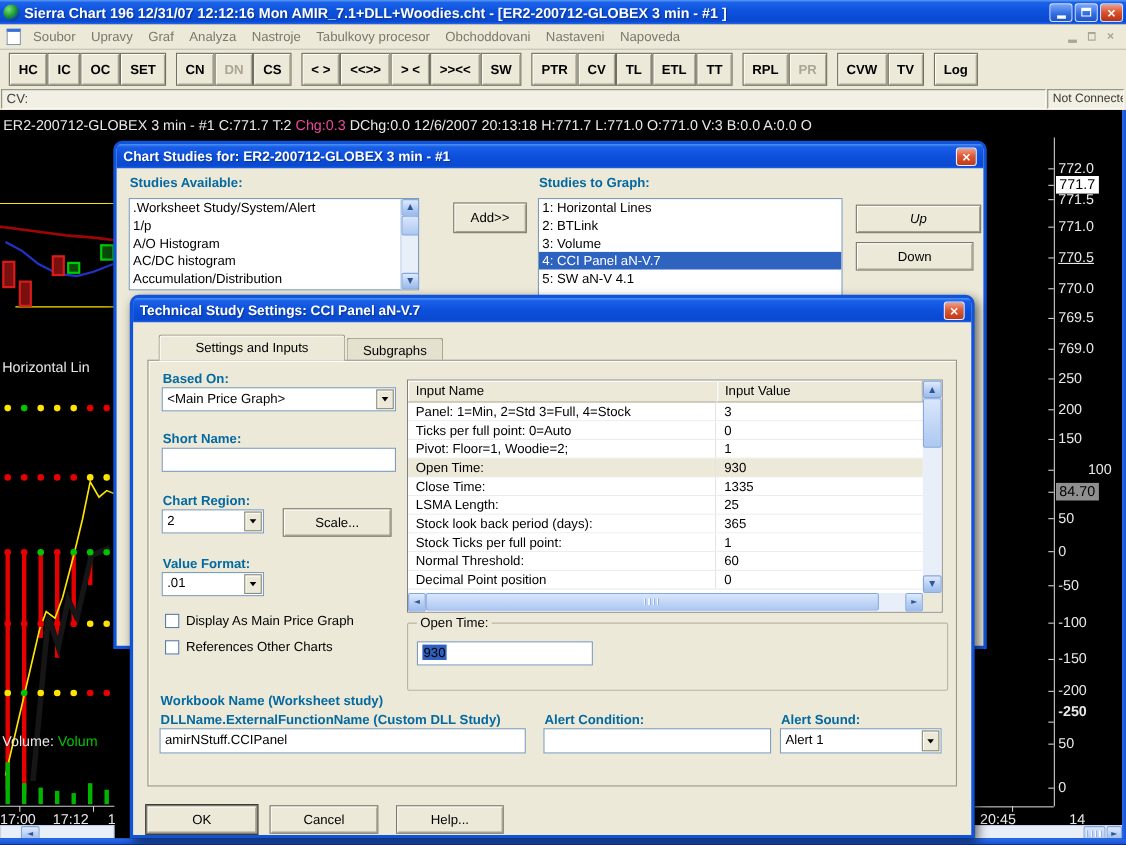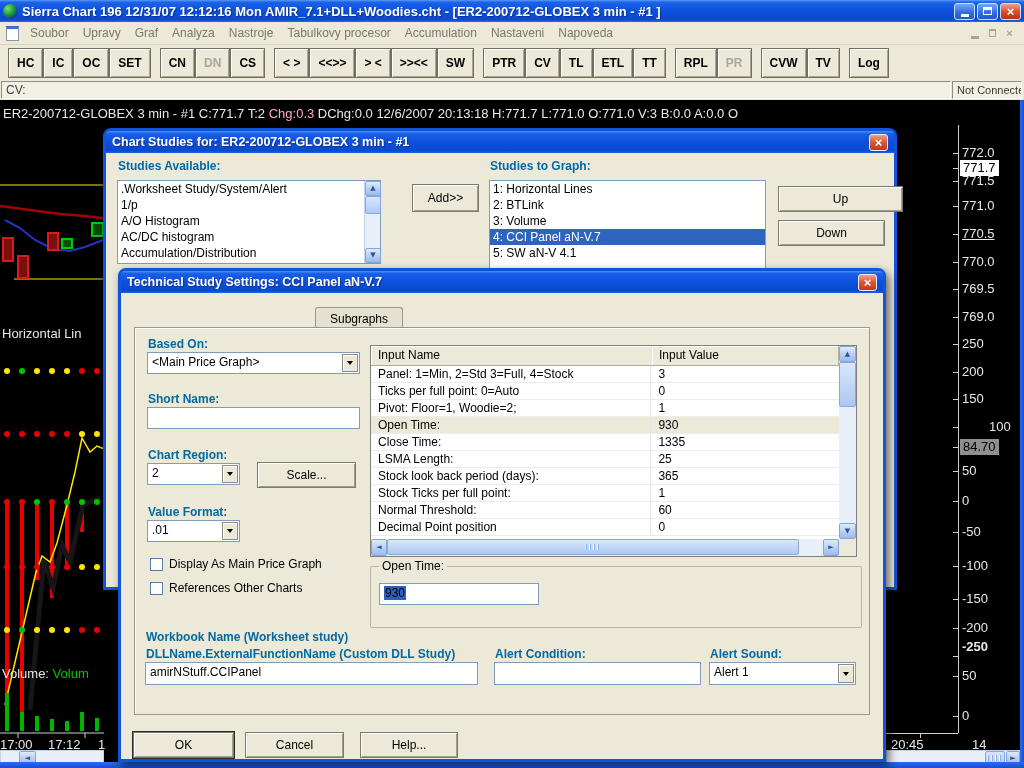--- a/index.html
+++ b/index.html
@@ -43,21 +43,21 @@
 
   .cvbar{position:absolute;left:0;top:80px;width:1024px;height:20px;background:#ece9d8;display:flex;}
   .cv-cell{background:#f2f0e4;border:1px solid;border-color:#8f8d7c #fbfaf2 #fbfaf2 #8f8d7c;
     font-size:12px;color:#404040;display:flex;align-items:center;padding:0 4px;}
   .cv-left{flex:1;margin:1px 0 1px 1px;}
   .cv-right{width:70px;margin:1px 2px 1px 1px;color:#3c3a30;font-size:11px;white-space:nowrap;overflow:hidden;}
 
   
   .chart{position:absolute;left:0;top:100px;width:1024px;height:662px;background:#000;overflow:hidden;}
   .status-line{position:absolute;left:3px;top:6px;font-size:13px;color:#e8e8e8;white-space:nowrap;}
-  .status-line .chg{color:#f9a8d4;}
+  .status-line .chg{color:#ec4899;}
   .chart-text{position:absolute;font-size:13px;color:#e8e8e8;white-space:nowrap;}
   .dot{position:absolute;width:6px;height:6px;border-radius:50%;}
   .ptick{position:absolute;left:0;width:5px;height:1px;background:#cfcfcf;}
   .plabel{position:absolute;left:9px;font-size:13px;color:#e8e8e8;height:16px;line-height:16px;white-space:nowrap;}
   .pbox-white{background:#fff;color:#000;padding:0 3px;left:7px;z-index:3;}
   .pbox-gray{background:#8f8f8f;color:#000;padding:0 3px;left:7px;z-index:3;}
   .tlabel{position:absolute;top:0;font-size:13px;color:#e8e8e8;white-space:nowrap;}
   .axis{position:absolute;background:#cfcfcf;}
 
   
@@ -158,21 +158,21 @@
 
   <div class="menubar">
     <span class="doc-icon"></span>
     <div class="menu-items">
         <div class="menu-item">Soubor</div>
         <div class="menu-item">Upravy</div>
         <div class="menu-item">Graf</div>
         <div class="menu-item">Analyza</div>
         <div class="menu-item">Nastroje</div>
         <div class="menu-item">Tabulkovy procesor</div>
-        <div class="menu-item">Accumulation</div>
+        <div class="menu-item">Obchoddovani</div>
         <div class="menu-item">Nastaveni</div>
         <div class="menu-item">Napoveda</div>
       </div>
     <div class="mdi-ctl">
       <span>
           <i class="mdi-min"></i>
         </span>
       <span>
           <i class="mdi-rest"></i>
         </span>
@@ -399,30 +399,31 @@
     </div>
     <div class="pbtn" style="left:306px;top:53px;width:67px;height:28px;">Add&gt;&gt;</div>
     <div class="dlabel" style="left:384px;top:28px;">Studies to Graph:</div>
     <div class="listbox" style="left:383px;top:49px;width:277px;height:92px;">
         <div class="list-item">1: Horizontal Lines</div>
         <div class="list-item">2: BTLink</div>
         <div class="list-item">3: Volume</div>
         <div class="list-item selected">4: CCI Panel aN-V.7</div>
         <div class="list-item">5: SW aN-V 4.1</div>
       </div>
-    <div class="pbtn" style="left:672px;top:55px;width:125px;height:26px;">Up</div>
+    <div class="pbtn" style="left:672px;top:55px;width:114px;height:26px;font-style:italic;">Up</div>
     <div class="pbtn" style="left:672px;top:89px;width:107px;height:26px;">Down</div>
   </div>
 
   <div class="dialog d2">
     <div class="xp-title">
       <span class="xp-title-text">Technical Study Settings: CCI Panel aN-V.7</span>
       <span class="xp-close">×</span>
     </div>
 
+    <div class="tab active" style="left:23px;top:33px;width:170px;height:24px;">Settings and Inputs</div>
     <div class="tab inactive" style="left:194px;top:36px;width:88px;height:33px;">Subgraphs</div>
     <div class="tabpanel" style="left:13px;top:56px;width:736px;height:388px;"></div>
 
     <div class="dlabel" style="left:27px;top:66px;">Based On:</div>
     <div class="combo" style="left:26px;top:81px;width:213px;height:22px;">
       <span class="combo-text">&lt;Main Price Graph&gt;</span>
       <span class="combo-btn">
           <i class="tri"></i>
         </span>
     </div>

